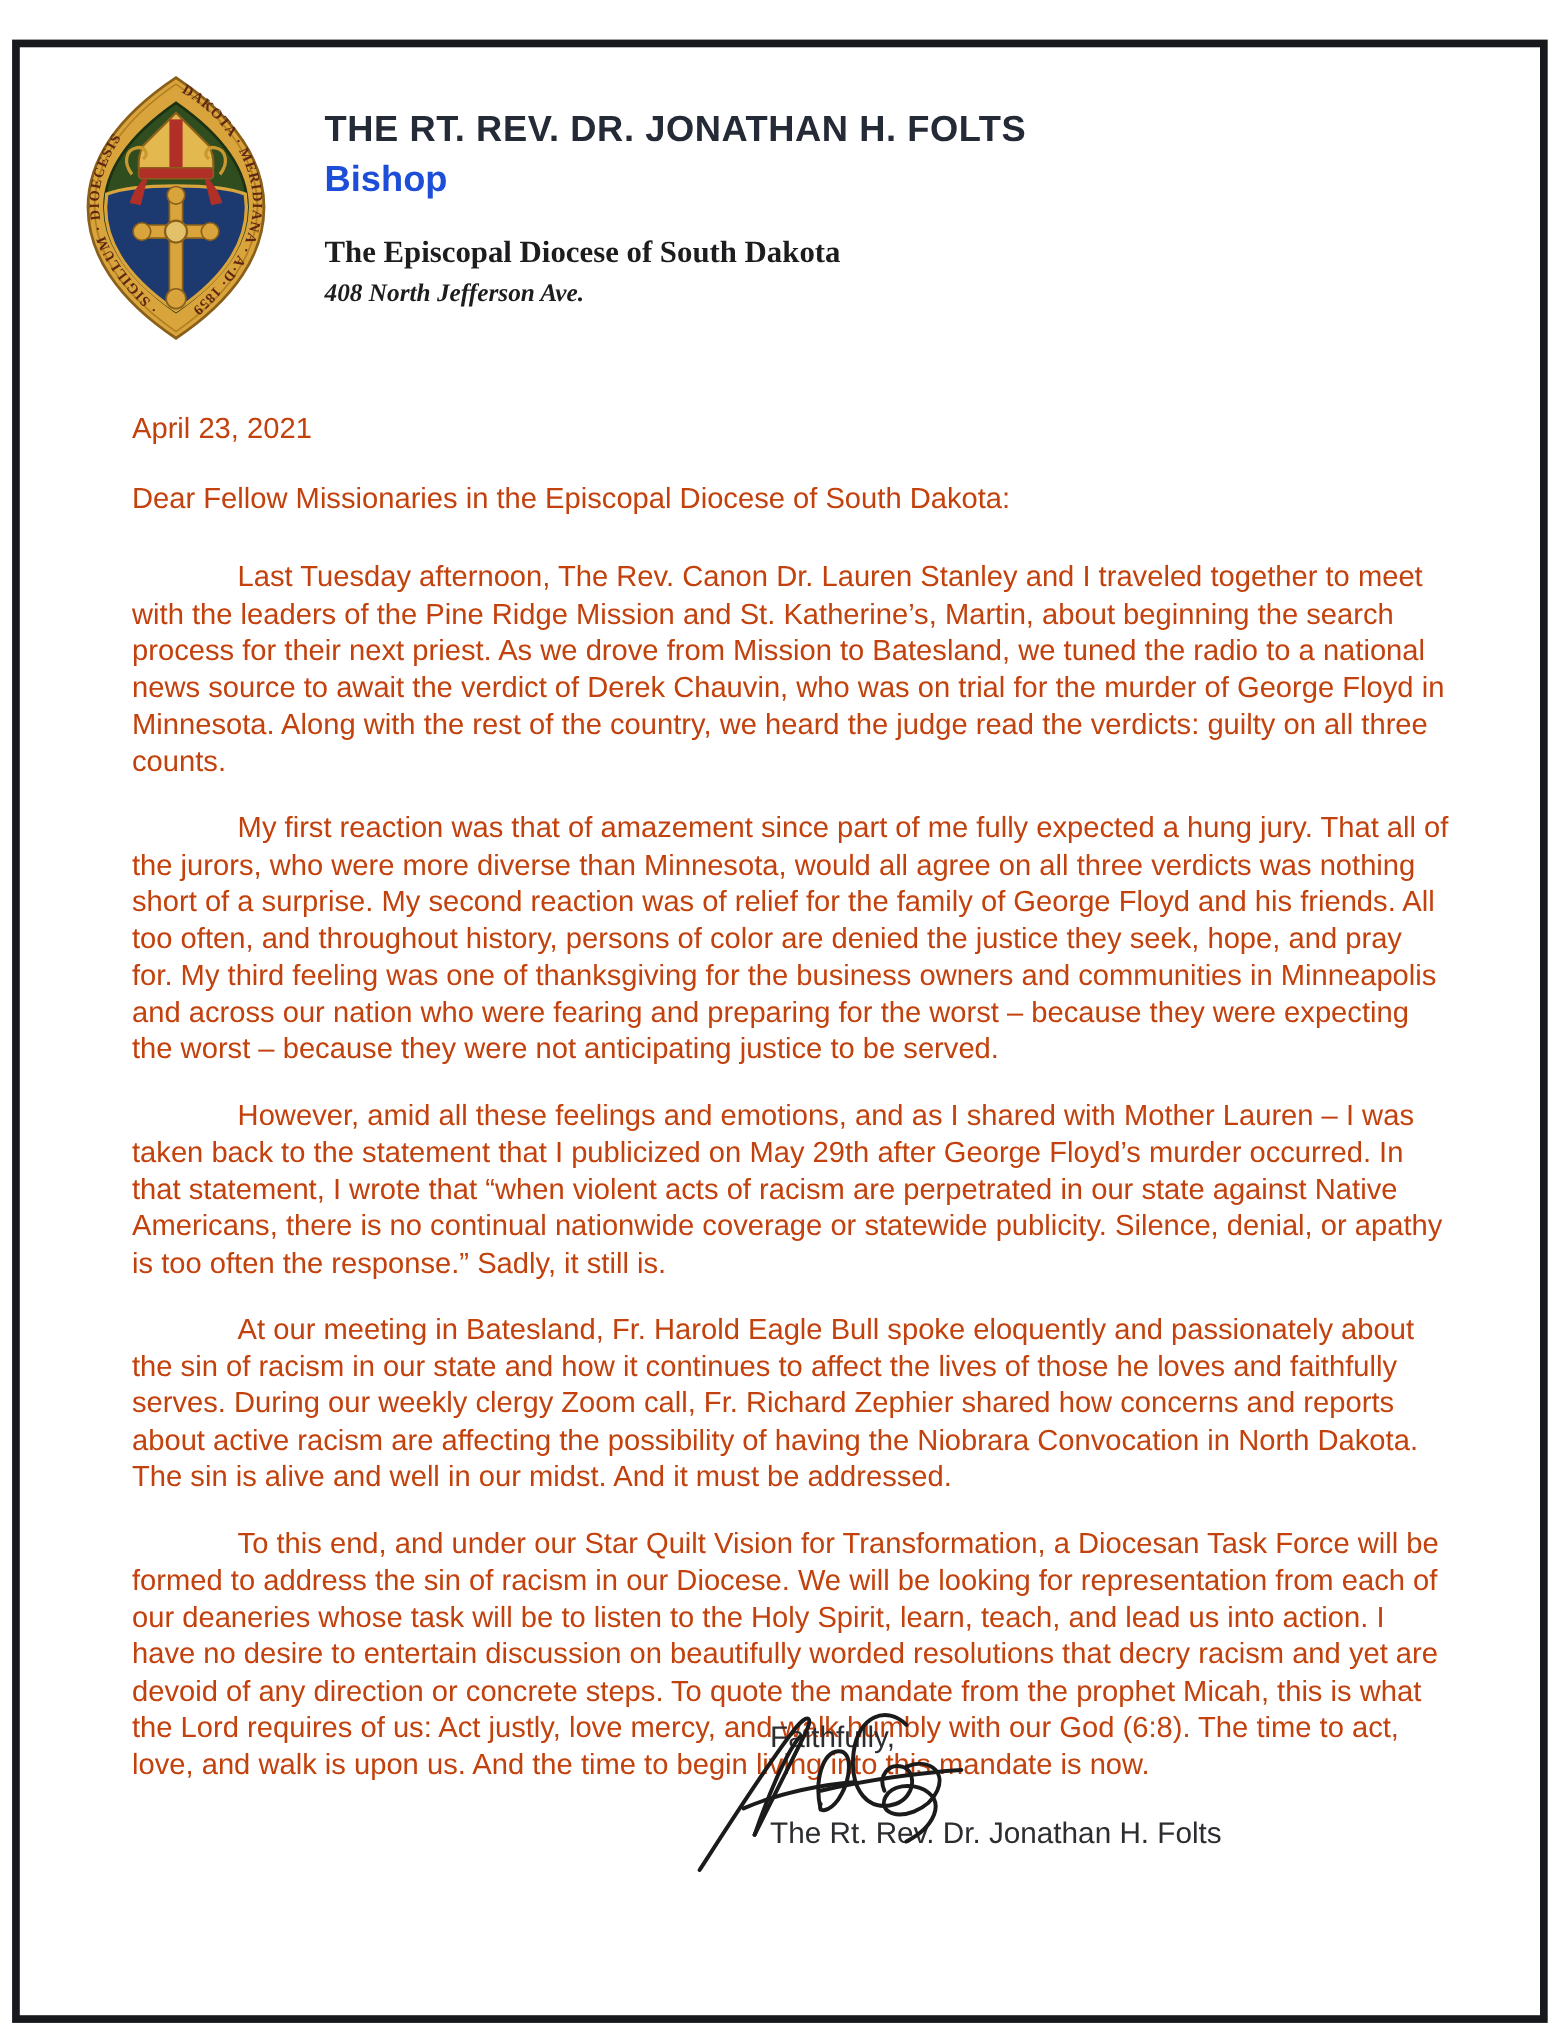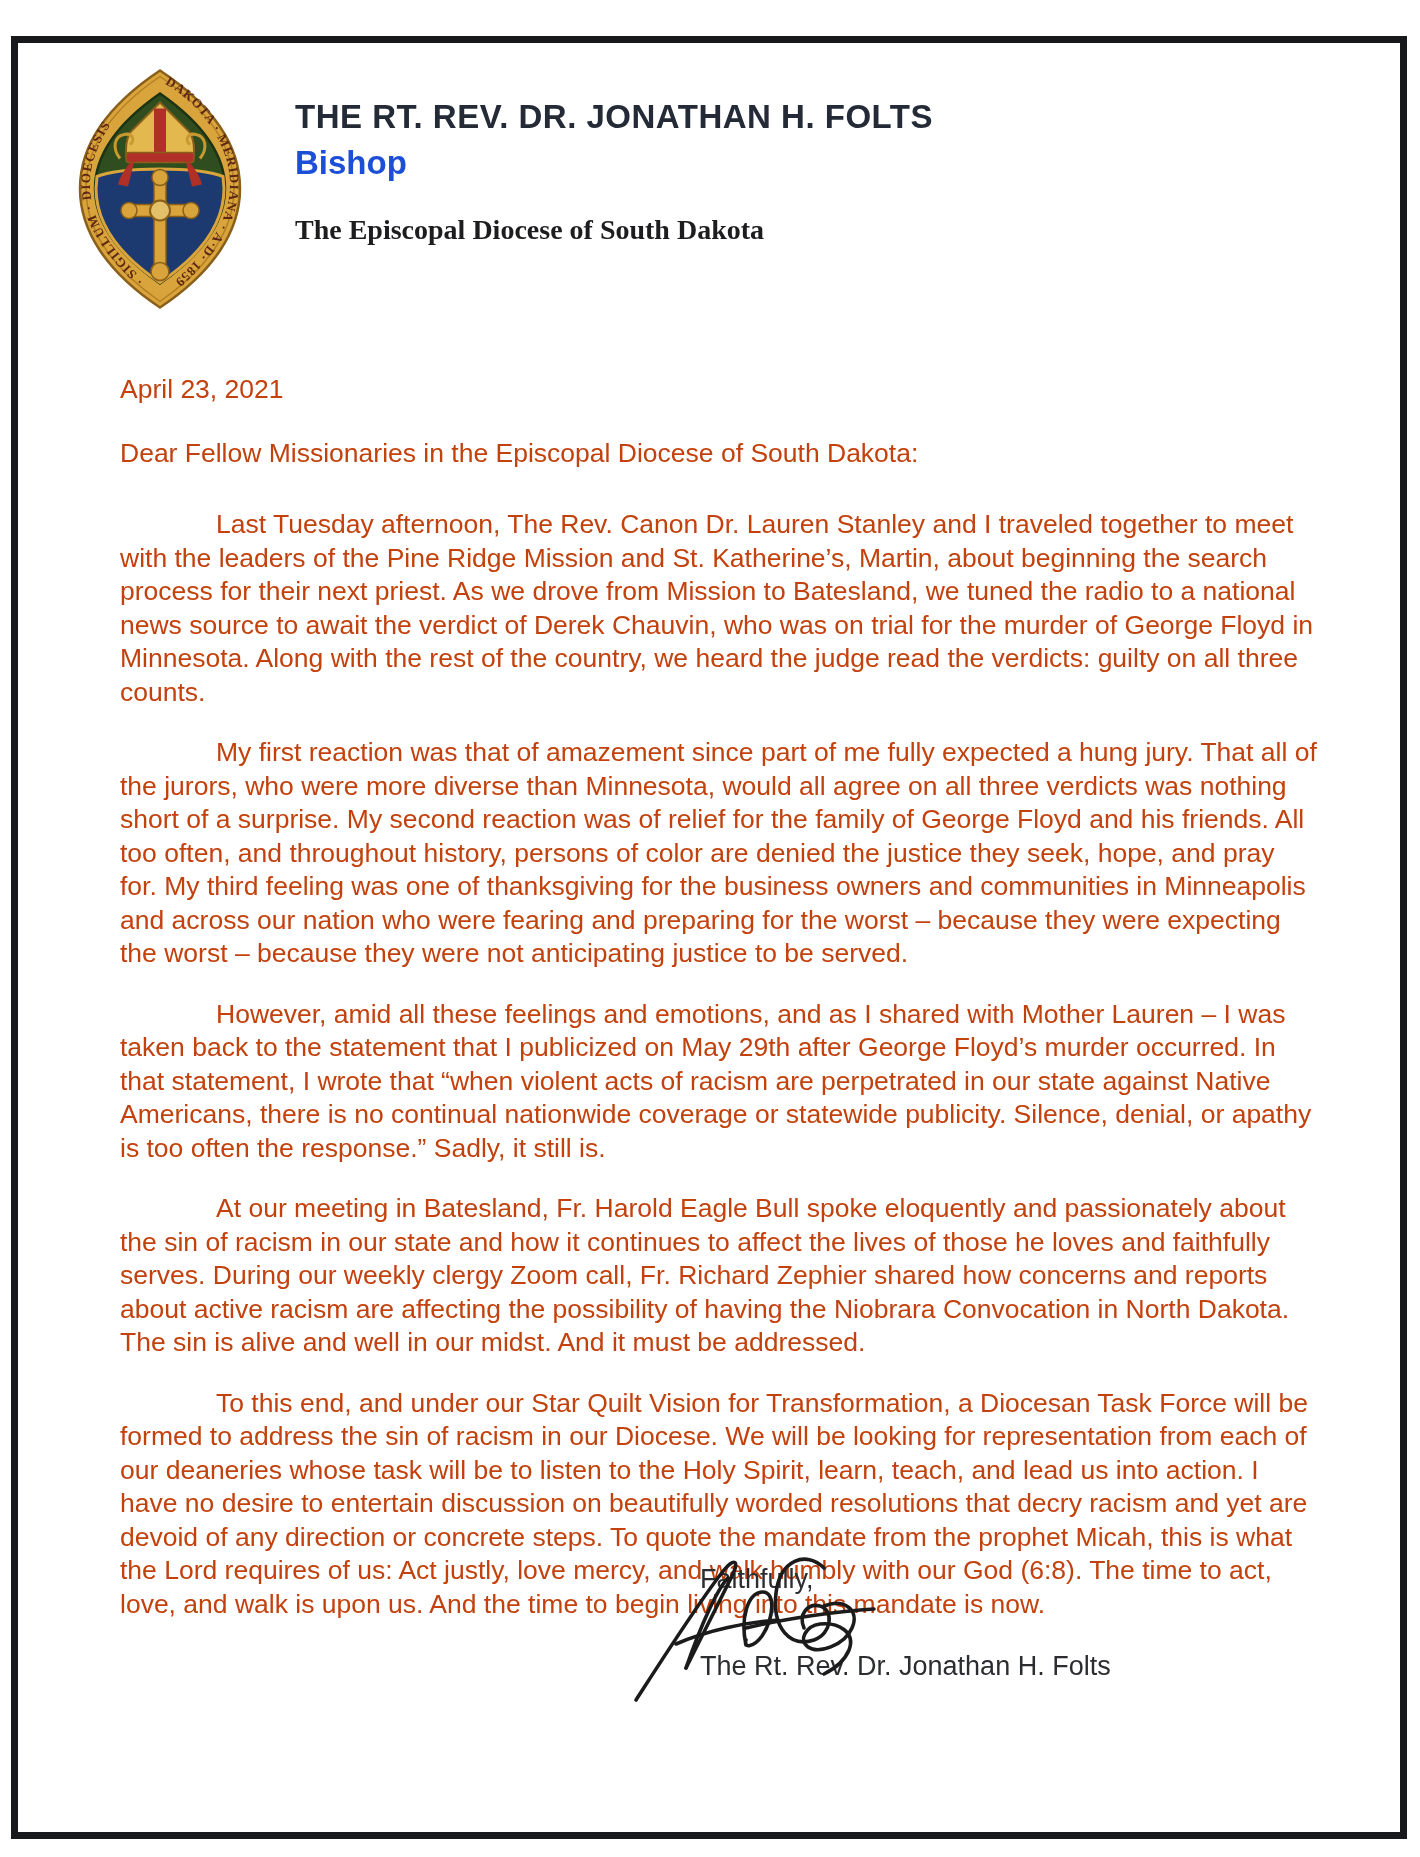--- a/index.html
+++ b/index.html
@@ -130,20 +130,21 @@
     </text>
     <text font-family="Liberation Serif, serif" font-size="13" font-weight="bold" fill="#5e2713" letter-spacing="1">
       <textPath href="#ringRight" startOffset="2%">DAKOTA · MERIDIANA · A·D· 1859</textPath>
     </text>
   </svg>
 
   <div class="letterhead">
     <div class="bishop-name">THE RT. REV. DR. JONATHAN H. FOLTS</div>
     <div class="bishop-title">Bishop</div>
     <div class="org-name">The Episcopal Diocese of South Dakota</div>
+    <div class="addr addr-first">408 North Jefferson Ave.</div>
   </div>
 
   <div class="letter-body">
     <p class="date-line">April 23, 2021</p>
     <p class="salutation">Dear Fellow Missionaries in the Episcopal Diocese of South Dakota:</p>
     <p class="para">Last Tuesday afternoon, The Rev. Canon Dr. Lauren Stanley and I traveled together to meet with the leaders of the Pine Ridge Mission and St. Katherine’s, Martin, about beginning the search process for their next priest. As we drove from Mission to Batesland, we tuned the radio to a national news source to await the verdict of Derek Chauvin, who was on trial for the murder of George Floyd in Minnesota. Along with the rest of the country, we heard the judge read the verdicts: guilty on all three counts.</p>
     <p class="para">My first reaction was that of amazement since part of me fully expected a hung jury. That all of the jurors, who were more diverse than Minnesota, would all agree on all three verdicts was nothing short of a surprise. My second reaction was of relief for the family of George Floyd and his friends. All too often, and throughout history, persons of color are denied the justice they seek, hope, and pray for. My third feeling was one of thanksgiving for the business owners and communities in Minneapolis and across our nation who were fearing and preparing for the worst – because they were expecting the worst – because they were not anticipating justice to be served.</p>
     <p class="para">However, amid all these feelings and emotions, and as I shared with Mother Lauren – I was taken back to the statement that I publicized on May 29th after George Floyd’s murder occurred. In that statement, I wrote that “when violent acts of racism are perpetrated in our state against Native Americans, there is no continual nationwide coverage or statewide publicity. Silence, denial, or apathy is too often the response.” Sadly, it still is.</p>
     <p class="para">At our meeting in Batesland, Fr. Harold Eagle Bull spoke eloquently and passionately about the sin of racism in our state and how it continues to affect the lives of those he loves and faithfully serves. During our weekly clergy Zoom call, Fr. Richard Zephier shared how concerns and reports about active racism are affecting the possibility of having the Niobrara Convocation in North Dakota. The sin is alive and well in our midst. And it must be addressed.</p>
     <p class="para">To this end, and under our Star Quilt Vision for Transformation, a Diocesan Task Force will be formed to address the sin of racism in our Diocese. We will be looking for representation from each of our deaneries whose task will be to listen to the Holy Spirit, learn, teach, and lead us into action. I have no desire to entertain discussion on beautifully worded resolutions that decry racism and yet are devoid of any direction or concrete steps. To quote the mandate from the prophet Micah, this is what the Lord requires of us: Act justly, love mercy, and walk humbly with our God (6:8). The time to act, love, and walk is upon us. And the time to begin living into this mandate is now.</p>

